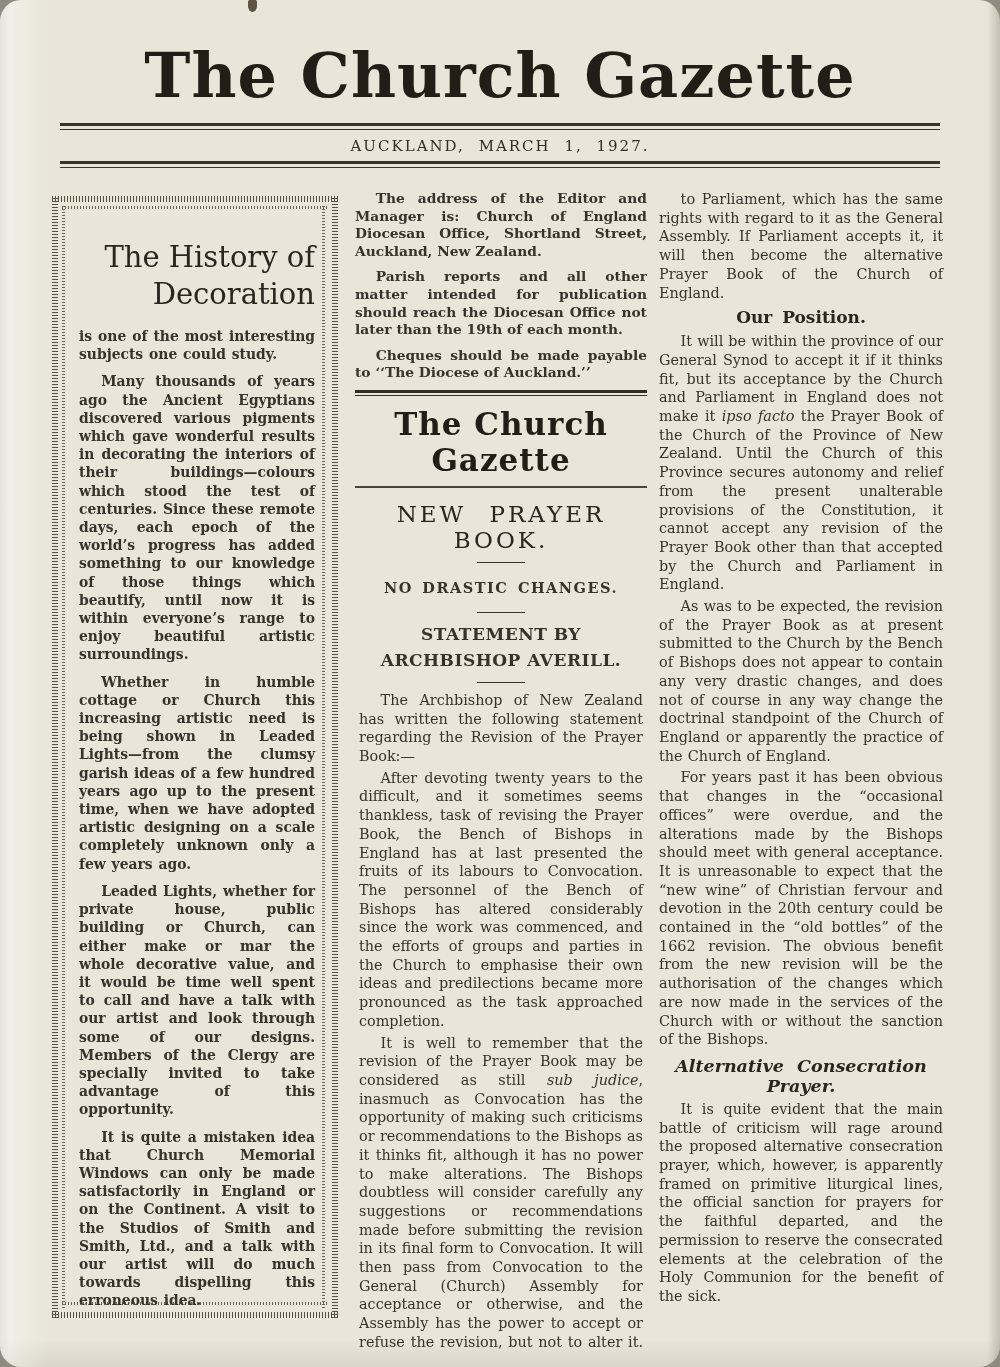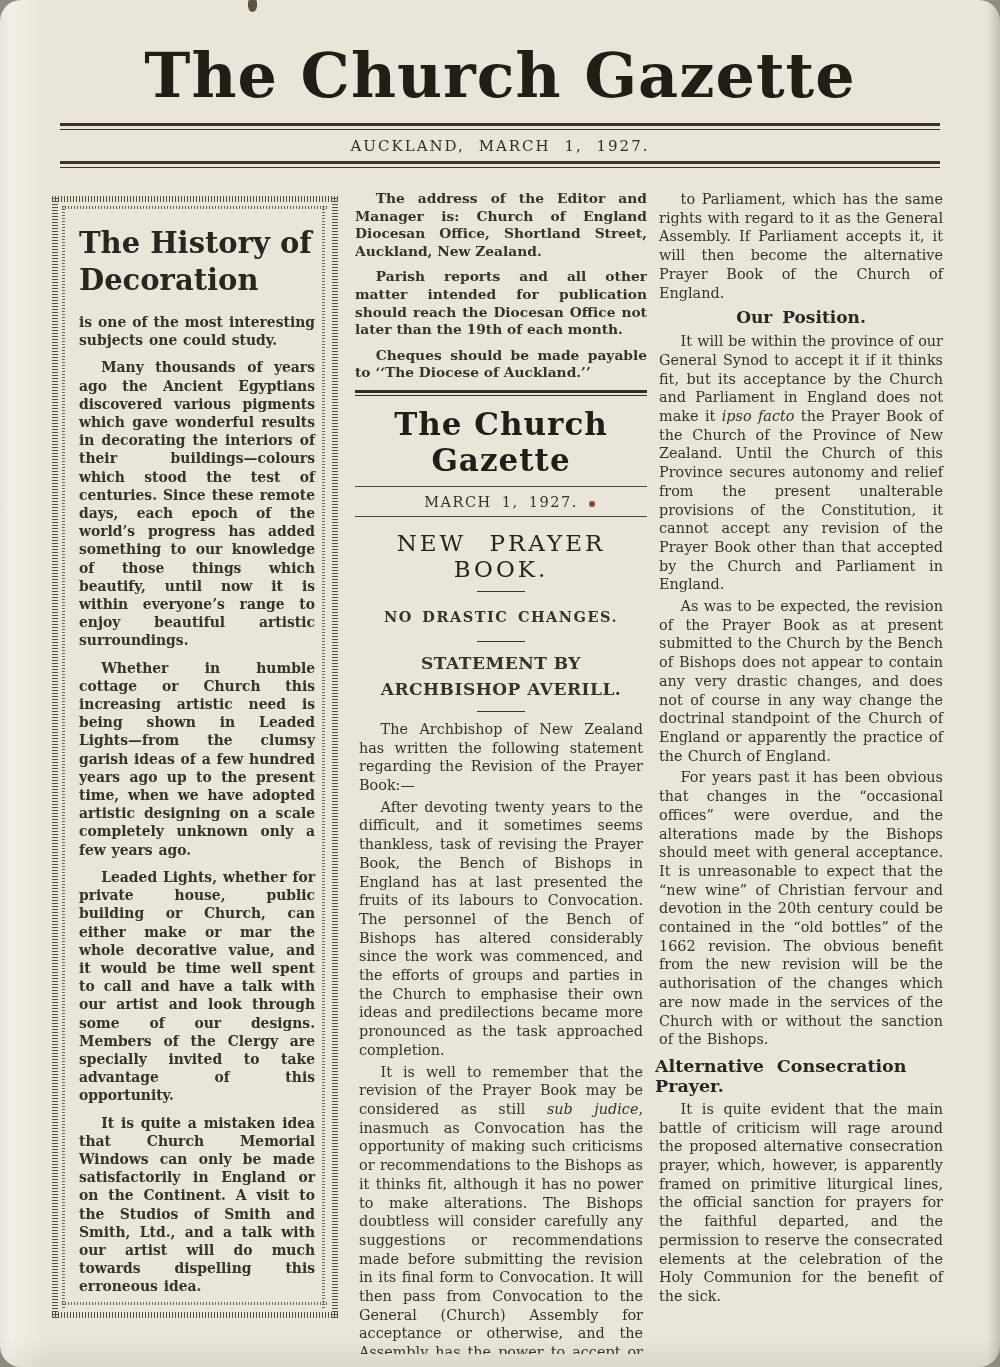--- a/index.html
+++ b/index.html
@@ -33,21 +33,21 @@
       repeating-linear-gradient(90deg,#6a6452 0 1px,rgba(0,0,0,0) 1px 3px),
       repeating-linear-gradient(90deg,#6a6452 0 1px,rgba(0,0,0,0) 1px 3px),
       repeating-linear-gradient(0deg,#6a6452 0 1px,rgba(0,0,0,0) 1px 3px),
       repeating-linear-gradient(0deg,#6a6452 0 1px,rgba(0,0,0,0) 1px 3px);
     background-size:100% 6px,100% 6px,6px 100%,6px 100%,
       calc(100% - 20px) 3px,calc(100% - 20px) 3px,3px calc(100% - 20px),3px calc(100% - 20px);
     background-position:0 0,0 100%,0 0,100% 0,
       10px 10px,10px calc(100% - 13px),10px 10px,calc(100% - 13px) 10px;
     background-repeat:no-repeat;}
   .ad-inner{position:absolute;inset:13px;padding:8px 10px 0 14px;overflow:hidden;}
-  .ad-title{font-size:29px;line-height:37px;font-weight:bold;margin:8px 0 14px;color:#2a251e;}
+  .ad-title{font-size:29px;line-height:37px;font-weight:normal;margin:22px 0 14px;color:#2a251e;text-align:right;}
   .ad-p{font-size:13.9px;line-height:18.2px;text-align:justify;margin:0 0 9px;
     text-indent:1.6em;word-spacing:1px;font-weight:bold;}
   .noindent{text-indent:0;}
   .ad-divider{width:112px;border-top:2px solid #39332a;margin:16px auto 14px;}
   .ad-company{font-size:19px;font-weight:bold;text-align:right;margin:0 0 12px;letter-spacing:.5px;color:#2a251e;}
   .ad-address{font-size:13.5px;font-weight:bold;text-align:center;letter-spacing:1.5px;margin:0 0 11px;}
   
   .col{position:absolute;top:190px;width:292px;height:1164px;overflow:hidden;}
   .col-mid{left:355px;}
   .col-right{left:655px;}
@@ -61,21 +61,21 @@
     word-spacing:4px;padding:7px 0 6px;}
   .date-dot{position:absolute;right:52px;top:14px;width:6px;height:6px;border-radius:50%;background:#8a4a2e;}
   .headline{font-size:23px;font-weight:400;text-align:center;letter-spacing:3px;
     word-spacing:13px;margin:13px 0 0;color:#2a251e;}
   .short-rule{width:48px;border-top:1.5px solid #39332a;margin:9px auto 8px;}
   .subhead{font-size:14.5px;font-weight:bold;letter-spacing:1.5px;word-spacing:3px;text-align:center;margin:16px;}
   .byline{font-size:17px;font-weight:700;text-align:center;letter-spacing:.5px;line-height:26px;margin:2px 11px 0;}
   .body-p{font-size:14.4px;line-height:18.7px;text-align:justify;margin:0 4px 3px;
     text-indent:1.5em;word-spacing:.5px;}
   .crosshead{font-size:17px;font-weight:bold;text-align:center;word-spacing:4px;margin:5px 0 5px;color:#2a251e;}
-  .crosshead.left-wide{text-align:left;font-size:17.5px;word-spacing:7px;margin:7px 0 4px;}
+  .crosshead.left-wide{text-align:center;font-size:17.5px;word-spacing:7px;margin:7px 0 4px;font-style:italic;}
 </style>
 </head>
 <body>
 
 <div class="page">
 
   <div class="ink-mark"></div>
 
   <h1 class="masthead"><span>The Church Gazette</span></h1>
   <div class="rule-ox first"></div>
@@ -100,24 +100,20 @@
 
   <section class="col col-mid">
     <div>
         <p class="notice-p"><span>The address of the Editor and Manager is: Church of England Diocesan Office, Shortland Street, Auckland, New Zealand.</span></p>
         <p class="notice-p"><span>Parish reports and all other matter intended for publication should reach the Diocesan Office not later than the 19th of each month.</span></p>
         <p class="notice-p"><span>Cheques should be made payable to ‘‘The Diocese of Auckland.’’</span></p>
       </div>
     <div class="rule-heavy"></div>
     <div class="mini-masthead"><span>The Church Gazette</span></div>
     <div class="rule-thin"></div>
-    <div class="date-row">
-      <span><span>MARCH 1, 1927.</span></span>
-      <span class="date-dot"></span>
-    </div>
     <div class="rule-thin"></div>
     <h2 class="headline"><span>NEW PRAYER BOOK.</span></h2>
     <div class="short-rule"></div>
     <h3 class="subhead"><span>NO DRASTIC CHANGES.</span></h3>
     <div class="short-rule"></div>
     <h4 class="byline"><span>STATEMENT BY ARCHBISHOP AVERILL.</span></h4>
     <div class="short-rule"></div>
     <div>
         <p class="body-p"><span>The Archbishop of New Zealand has written the following statement regarding the Revision of the Prayer Book:—</span></p>
         <p class="body-p"><span>After devoting twenty years to the difficult, and it sometimes seems thankless, task of revising the Prayer Book, the Bench of Bishops in England has at last presented the fruits of its labours to Convocation.  The personnel of the Bench of Bishops has altered considerably since the work was commenced, and the efforts of groups and parties in the Church to emphasise their own ideas and predilections became more pronounced as the task approached completion.</span></p>

